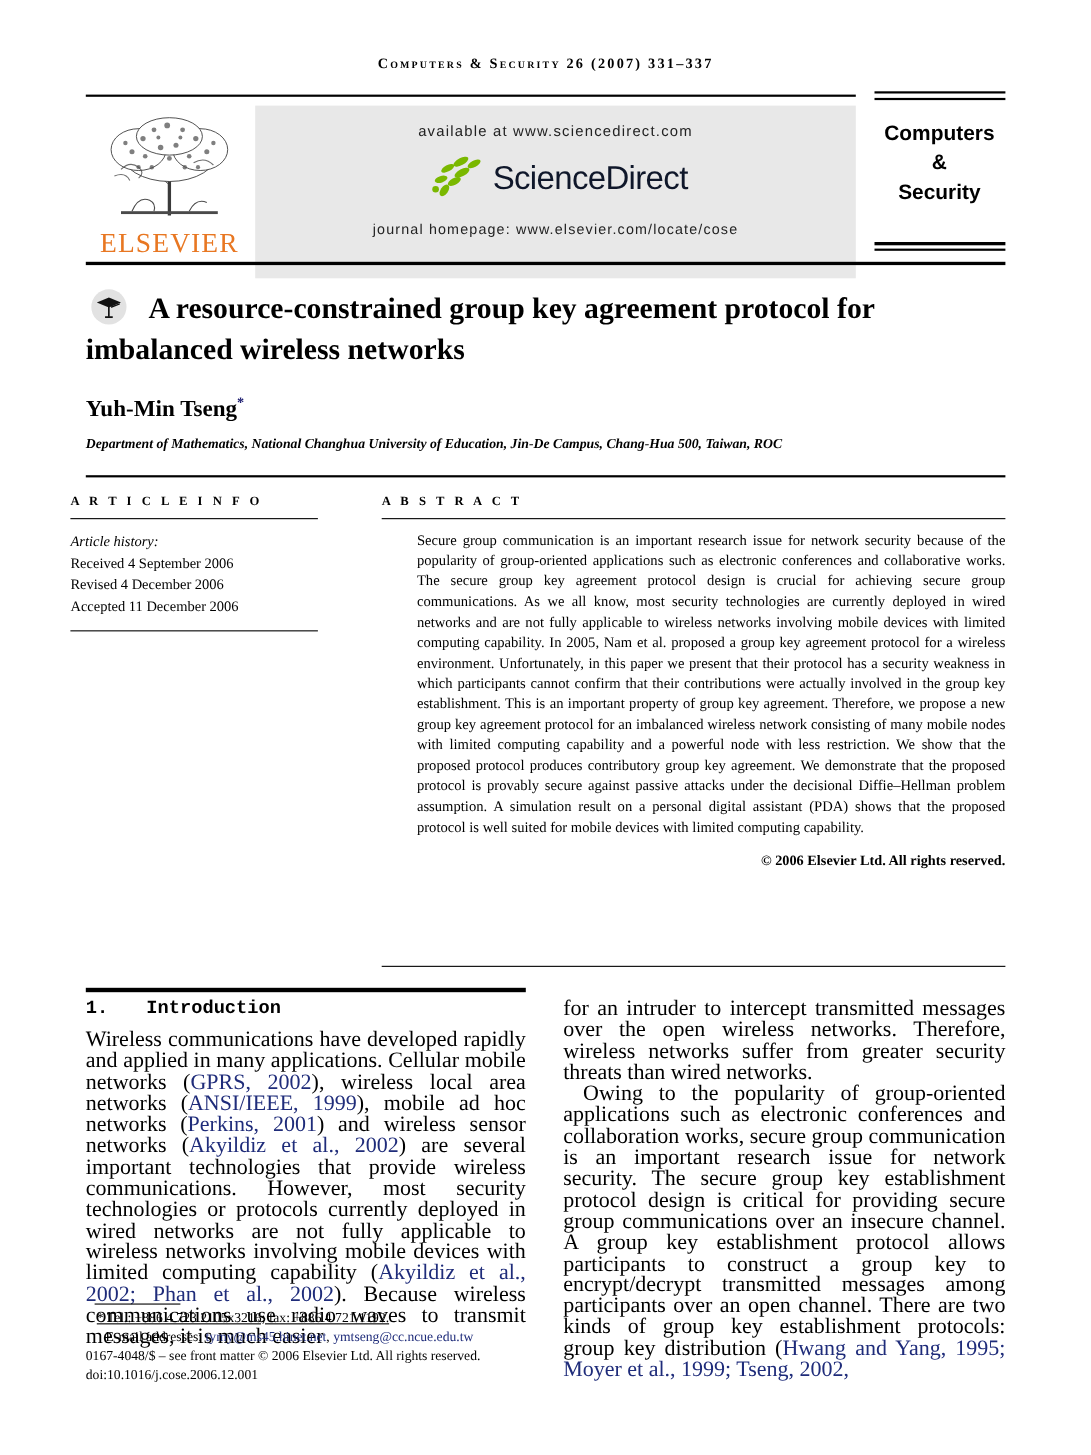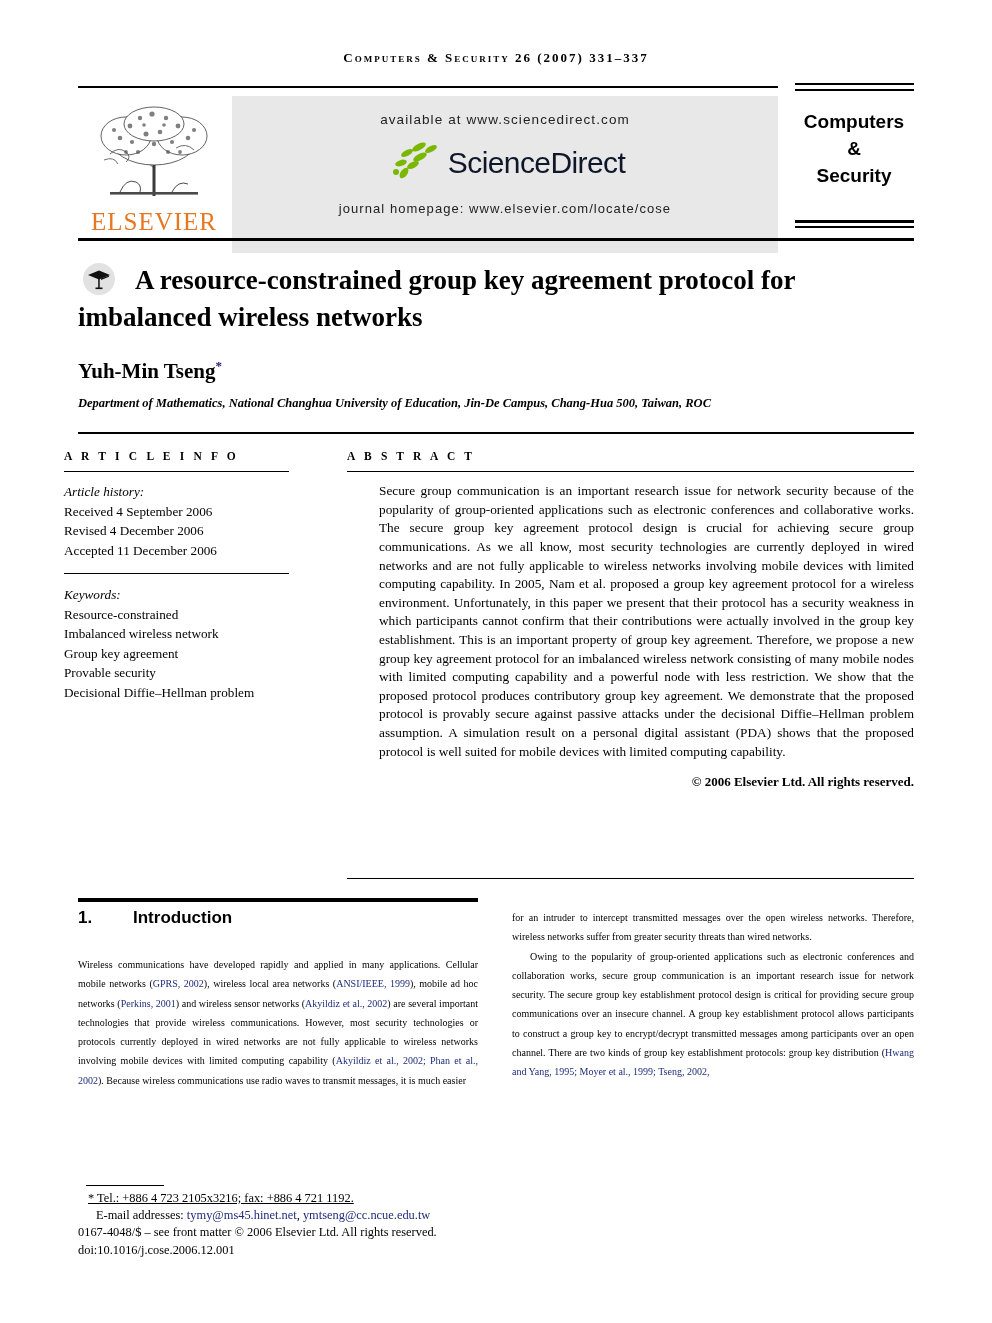--- a/index.html
+++ b/index.html
@@ -263,29 +263,29 @@
     position: absolute;
     left: 78px; top: 908px;
     width: 400px;
   }
   .col-right {
     position: absolute;
     left: 512px; top: 908px;
     width: 402px;
   }
   .body-head {
-    font-family: Liberation Sans, sans-serif;
+    font-family: Liberation Mono, monospace;
     font-weight: bold;
     font-size: 17px;
-    margin-bottom: 27px;
+    margin-bottom: 9px;
   }
   .body-head .num { display: inline-block; width: 55px; }
   .body-text {
     font-family: "Liberation Serif", serif;
-    font-size: 10px;
+    font-size: 20px;
     line-height: 19.3px;
     text-align: justify;
   }
   .body-text p { margin: 0; }
   .body-text p.indent { text-indent: 18px; }
   .cite { color: #1F2C7A; }
 
   
   .fn-rule {
     position: absolute;
@@ -417,28 +417,20 @@
   <div class="info-col">
     <div class="sec-head">A R T I C L E   I N F O</div>
     <div class="hr-thin"></div>
     <div class="info-block">
       <div class="lbl">Article history:</div>
       <div>Received 4 September 2006</div>
       <div>Revised 4 December 2006</div>
       <div>Accepted 11 December 2006</div>
     </div>
     <div class="hr-mid"></div>
-    <div class="info-block">
-      <div class="lbl">Keywords:</div>
-      <div>Resource-constrained</div>
-      <div>Imbalanced wireless network</div>
-      <div>Group key agreement</div>
-      <div>Provable security</div>
-      <div>Decisional Diffie–Hellman problem</div>
-    </div>
   </div>
 
   <div class="abs-col">
     <div class="sec-head">A B S T R A C T</div>
     <div class="hr-thin"></div>
     <div class="abstract-text">Secure group communication is an important research issue for network security because of the popularity of group-oriented applications such as electronic conferences and collaborative works. The secure group key agreement protocol design is crucial for achieving secure group communications. As we all know, most security technologies are currently deployed in wired networks and are not fully applicable to wireless networks involving mobile devices with limited computing capability. In 2005, Nam et al. proposed a group key agreement protocol for a wireless environment. Unfortunately, in this paper we present that their protocol has a security weakness in which participants cannot confirm that their contributions were actually involved in the group key establishment. This is an important property of group key agreement. Therefore, we propose a new group key agreement protocol for an imbalanced wireless network consisting of many mobile nodes with limited computing capability and a powerful node with less restriction. We show that the proposed protocol produces contributory group key agreement. We demonstrate that the proposed protocol is provably secure against passive attacks under the decisional Diffie–Hellman problem assumption. A simulation result on a personal digital assistant (PDA) shows that the proposed protocol is well suited for mobile devices with limited computing capability.</div>
     <div class="copyright">© 2006 Elsevier Ltd. All rights reserved.</div>
   </div>
   <div class="hr-below-abs"></div>
 

